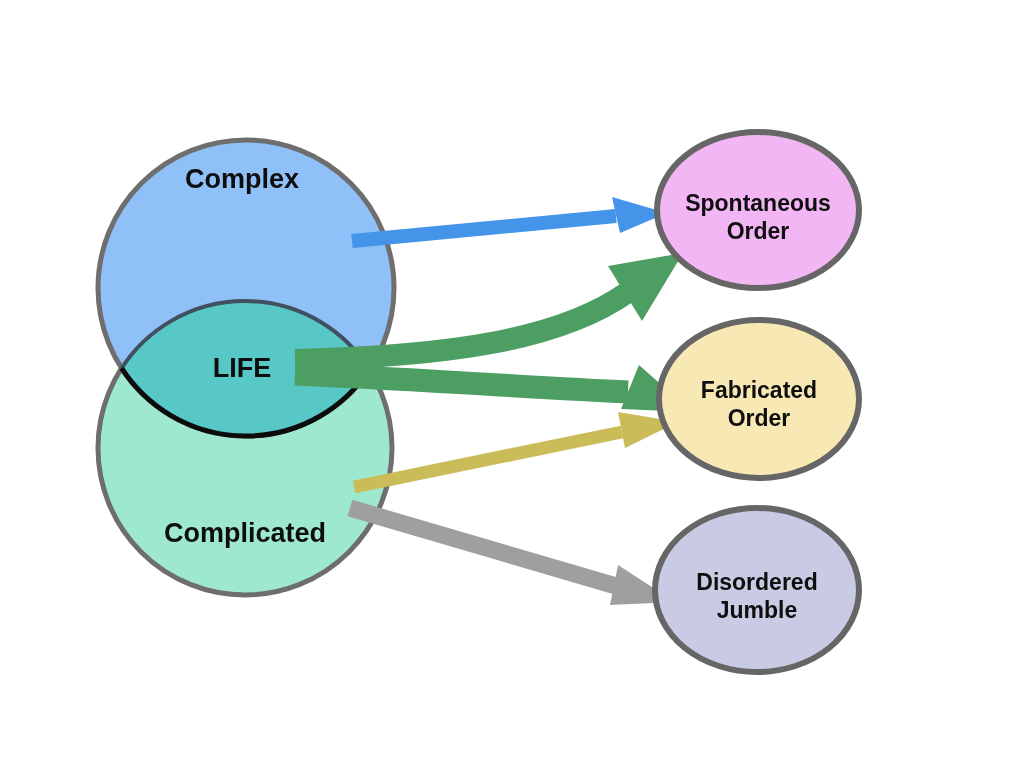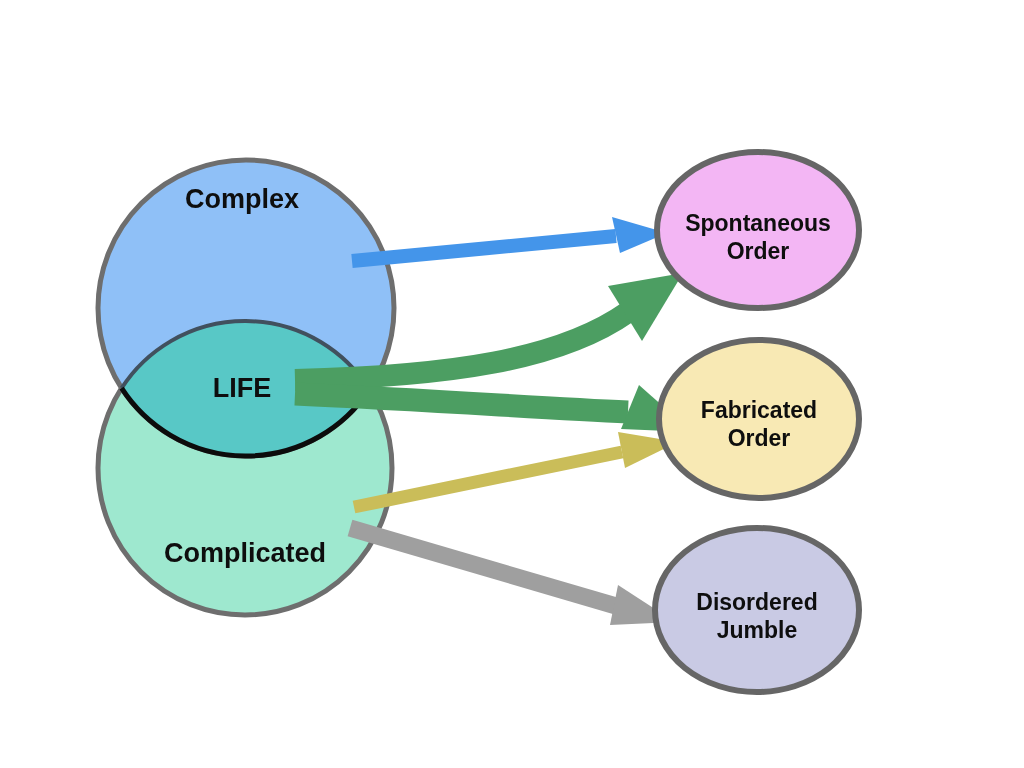--- a/index.html
+++ b/index.html
@@ -8,21 +8,20 @@
     background: #ffffff;
     width: 1024px;
     height: 768px;
     overflow: hidden;
   }
   .stage {
     position: relative;
     width: 1024px;
     height: 724px;
     background: #ffffff;
-    margin-top: 20px;
   }
   svg { display: block; }
   .venn-label {
     font-family: "Liberation Sans", sans-serif;
     font-weight: 700;
     font-size: 27px;
     fill: #0e0e0e;
     text-anchor: middle;
   }
   .node-label {

